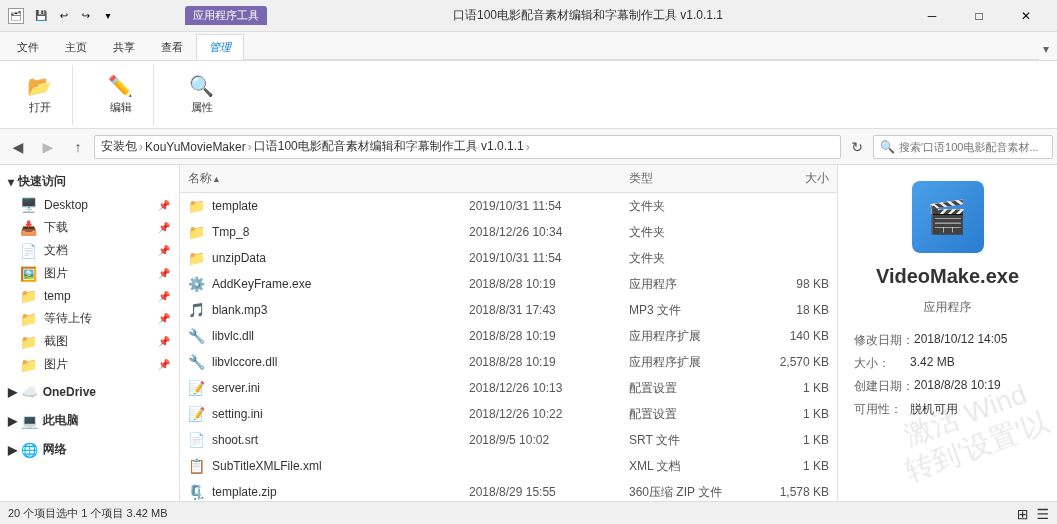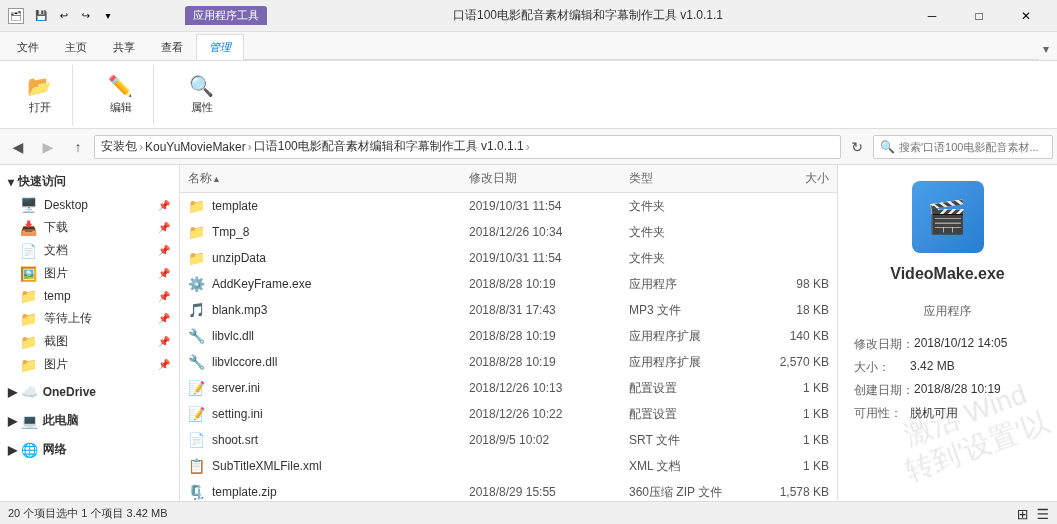--- a/index.html
+++ b/index.html
@@ -61,21 +61,21 @@
     .file-row .file-icon { font-size: 14px; margin-right: 6px; min-width: 18px; }
     .file-row .file-name { flex: 2; overflow: hidden; text-overflow: ellipsis; white-space: nowrap; }
     .file-row .file-date { width: 160px; color: #555; }
     .file-row .file-type { width: 120px; color: #555; }
     .file-row .file-size { width: 80px; text-align: right; color: #555; }
 
     
     .detail-pane { width: 220px; background: #fff; border-left: 1px solid #e0e0e0; padding: 16px; overflow-y: auto; }
     .detail-icon-area { display: flex; justify-content: center; margin-bottom: 12px; }
     .detail-big-icon { width: 72px; height: 72px; background: linear-gradient(135deg, #4a9fe8, #2a7dd0); border-radius: 8px; display: flex; align-items: center; justify-content: center; font-size: 32px; color: #fff; }
-    .detail-filename { font-size: 16px; font-weight: 600; color: #333; text-align: center; margin-bottom: 20px; word-break: break-all; }
+    .detail-filename { font-size: 20px; font-weight: 600; color: #333; text-align: center; margin-bottom: 11px; word-break: break-all; }
     .detail-filetype { font-size: 12px; color: #666; text-align: center; margin-bottom: 16px; }
     .detail-props { font-size: 12px; color: #333; }
     .detail-prop { display: flex; margin-bottom: 6px; }
     .detail-prop-label { color: #666; min-width: 56px; }
     .detail-prop-value { color: #333; }
     .watermark { position: absolute; bottom: 80px; right: 230px; font-size: 28px; color: rgba(100,100,100,0.15); transform: rotate(-20deg); pointer-events: none; text-align: center; line-height: 1.2; }
 
     
     .status-bar { display: flex; align-items: center; background: #f0f0f0; border-top: 1px solid #ddd; height: 24px; padding: 0 8px; font-size: 11px; color: #333; }
     .status-right { margin-left: auto; display: flex; align-items: center; gap: 8px; }
@@ -230,21 +230,20 @@
       </div>
     </div>
   </div>
 
   <div class="file-area">
     <div class="file-list-header">
       <div class="col-name">
         <span>名称</span>
         <span class="col-sort-icon">▲</span>
       </div>
-      <div class="col-date">修改日期</div>
       <div class="col-type">类型</div>
       <div class="col-size">大小</div>
     </div>
     <div class="file-list" id="file-list-container">
     <div class="file-row">
     <span class="file-icon">📁</span>
     <span class="file-name">template</span>
     <span class="file-date">2019/10/31 11:54</span>
     <span class="file-type">文件夹</span>
     <span class="file-size"></span>

